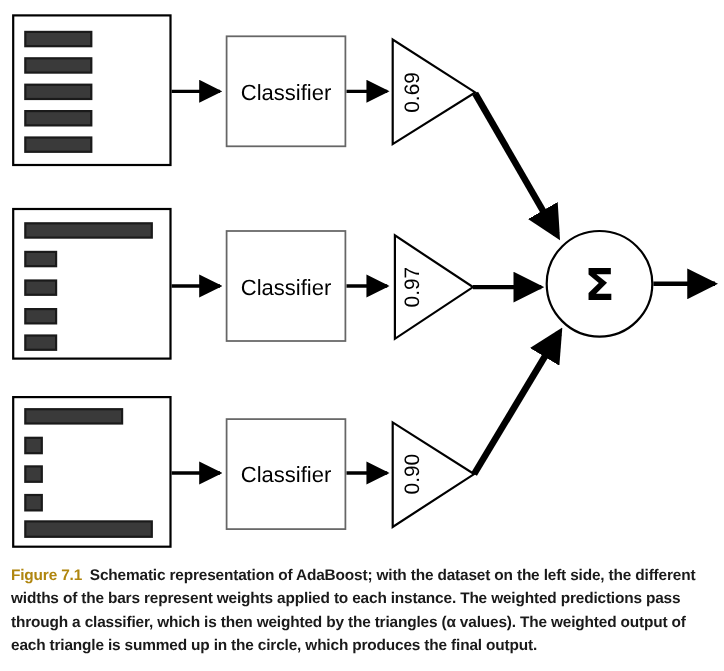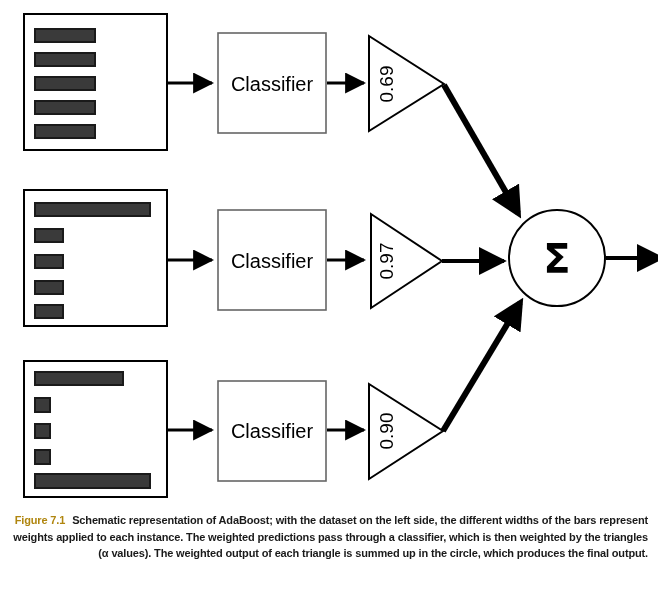--- a/index.html
+++ b/index.html
@@ -9,21 +9,21 @@
   }
   body {
     width: 658px;
     height: 610px;
     font-family: "Liberation Sans", sans-serif;
     overflow: hidden;
     position: relative;
   }
   #diagram-root {
     position: absolute;
-    left: 12px;
+    left: 0;
     top: 0;
     width: 540px;
     height: 505px;
     text-align: right;
   }
   #diagram-svg {
     display: block;
     width: 658px;
     height: 505px;
   }
@@ -42,26 +42,26 @@
     font-size: 40px;
     font-weight: bold;
     fill: #000000;
   }
   .caption {
     position: absolute;
     left: 10px;
     top: 512px;
     width: 638px;
     font-family: "Liberation Sans", sans-serif;
-    font-size: 11px;
+    font-size: 14px;
     font-weight: bold;
     line-height: 1.52;
     color: #1a1a1a;
     letter-spacing: -0.15px;
-    text-align: right;
+    text-align: left;
   }
   .caption-figlabel {
     color: #b0860f;
     font-weight: bold;
     margin-right: 7px;
   }
 </style>
 </head>
 <body>
 

